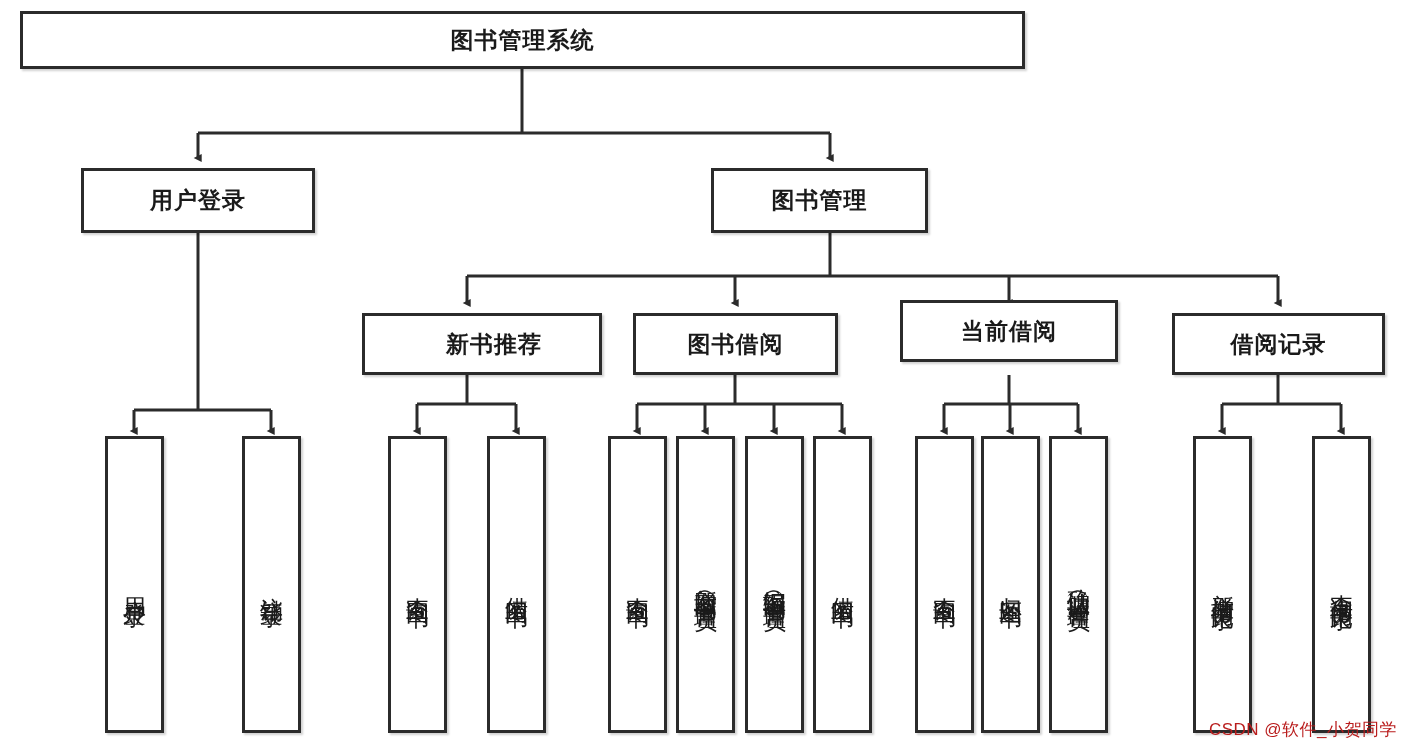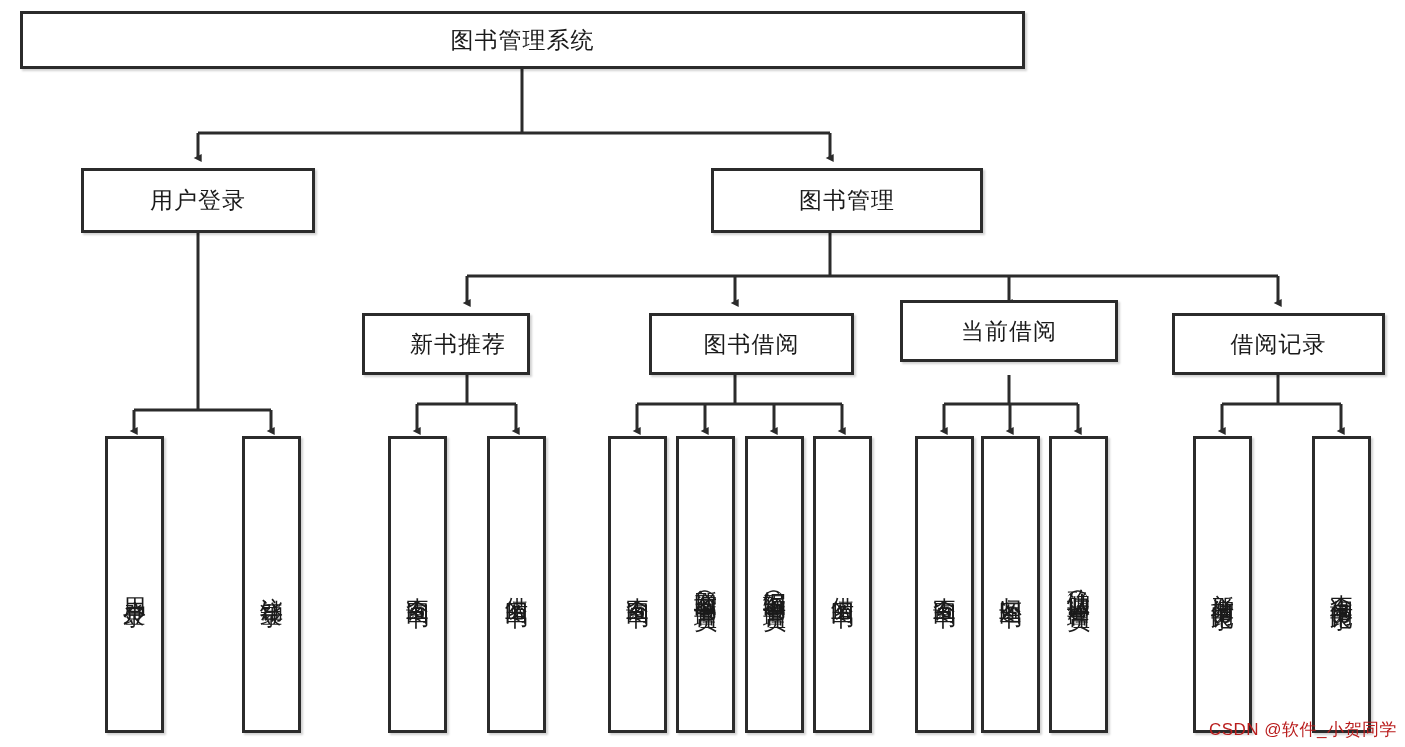--- a/index.html
+++ b/index.html
@@ -30,20 +30,21 @@
     background: #ffffff;
     display: flex;
     align-items: center;
     justify-content: center;
     color: #1a1a1a;
     box-shadow: 2px 2px 2px rgba(0,0,0,0.18);
   }
   .node.horiz {
     font-size: 23px;
     letter-spacing: 1px;
+    font-weight: bold;
   }
   .node.vert {
     align-items: center;
     justify-content: center;
   }
   .node.vert .vtext {
     writing-mode: vertical-rl;
     text-orientation: upright;
     font-size: 23px;
     line-height: 1.18;
@@ -116,28 +117,28 @@
     </g>
   </svg>
 
   <div class="node horiz" style="left:20px; top:11px; width:1005px; height:58px;">
     <span>图书管理系统</span>
   </div>
 
   <div class="node horiz" style="left:81px; top:168px; width:234px; height:65px;">
     <span>用户登录</span>
   </div>
-  <div class="node horiz" style="left:711px; top:168px; width:272px; height:65px;">
+  <div class="node horiz" style="left:711px; top:168px; width:217px; height:65px;">
     <span>图书管理</span>
   </div>
 
-  <div class="node horiz" style="left:362px; top:313px; width:168px; height:62px;padding-left:24px;">
+  <div class="node horiz" style="left:362px; top:313px; width:240px; height:62px;padding-left:24px;">
     <span>新书推荐</span>
   </div>
-  <div class="node horiz" style="left:633px; top:313px; width:205px; height:62px;margin-left:16px;">
+  <div class="node horiz" style="left:633px; top:313px; width:205px; height:62px;">
     <span>图书借阅</span>
   </div>
   <div class="node horiz" style="left:900px; top:300px; width:218px; height:62px;">
     <span>当前借阅</span>
   </div>
   <div class="node horiz" style="left:1172px; top:313px; width:213px; height:62px;">
     <span>借阅记录</span>
   </div>
 
   <div class="node vert" style="left:105px; top:436px; width:59px; height:297px;">

